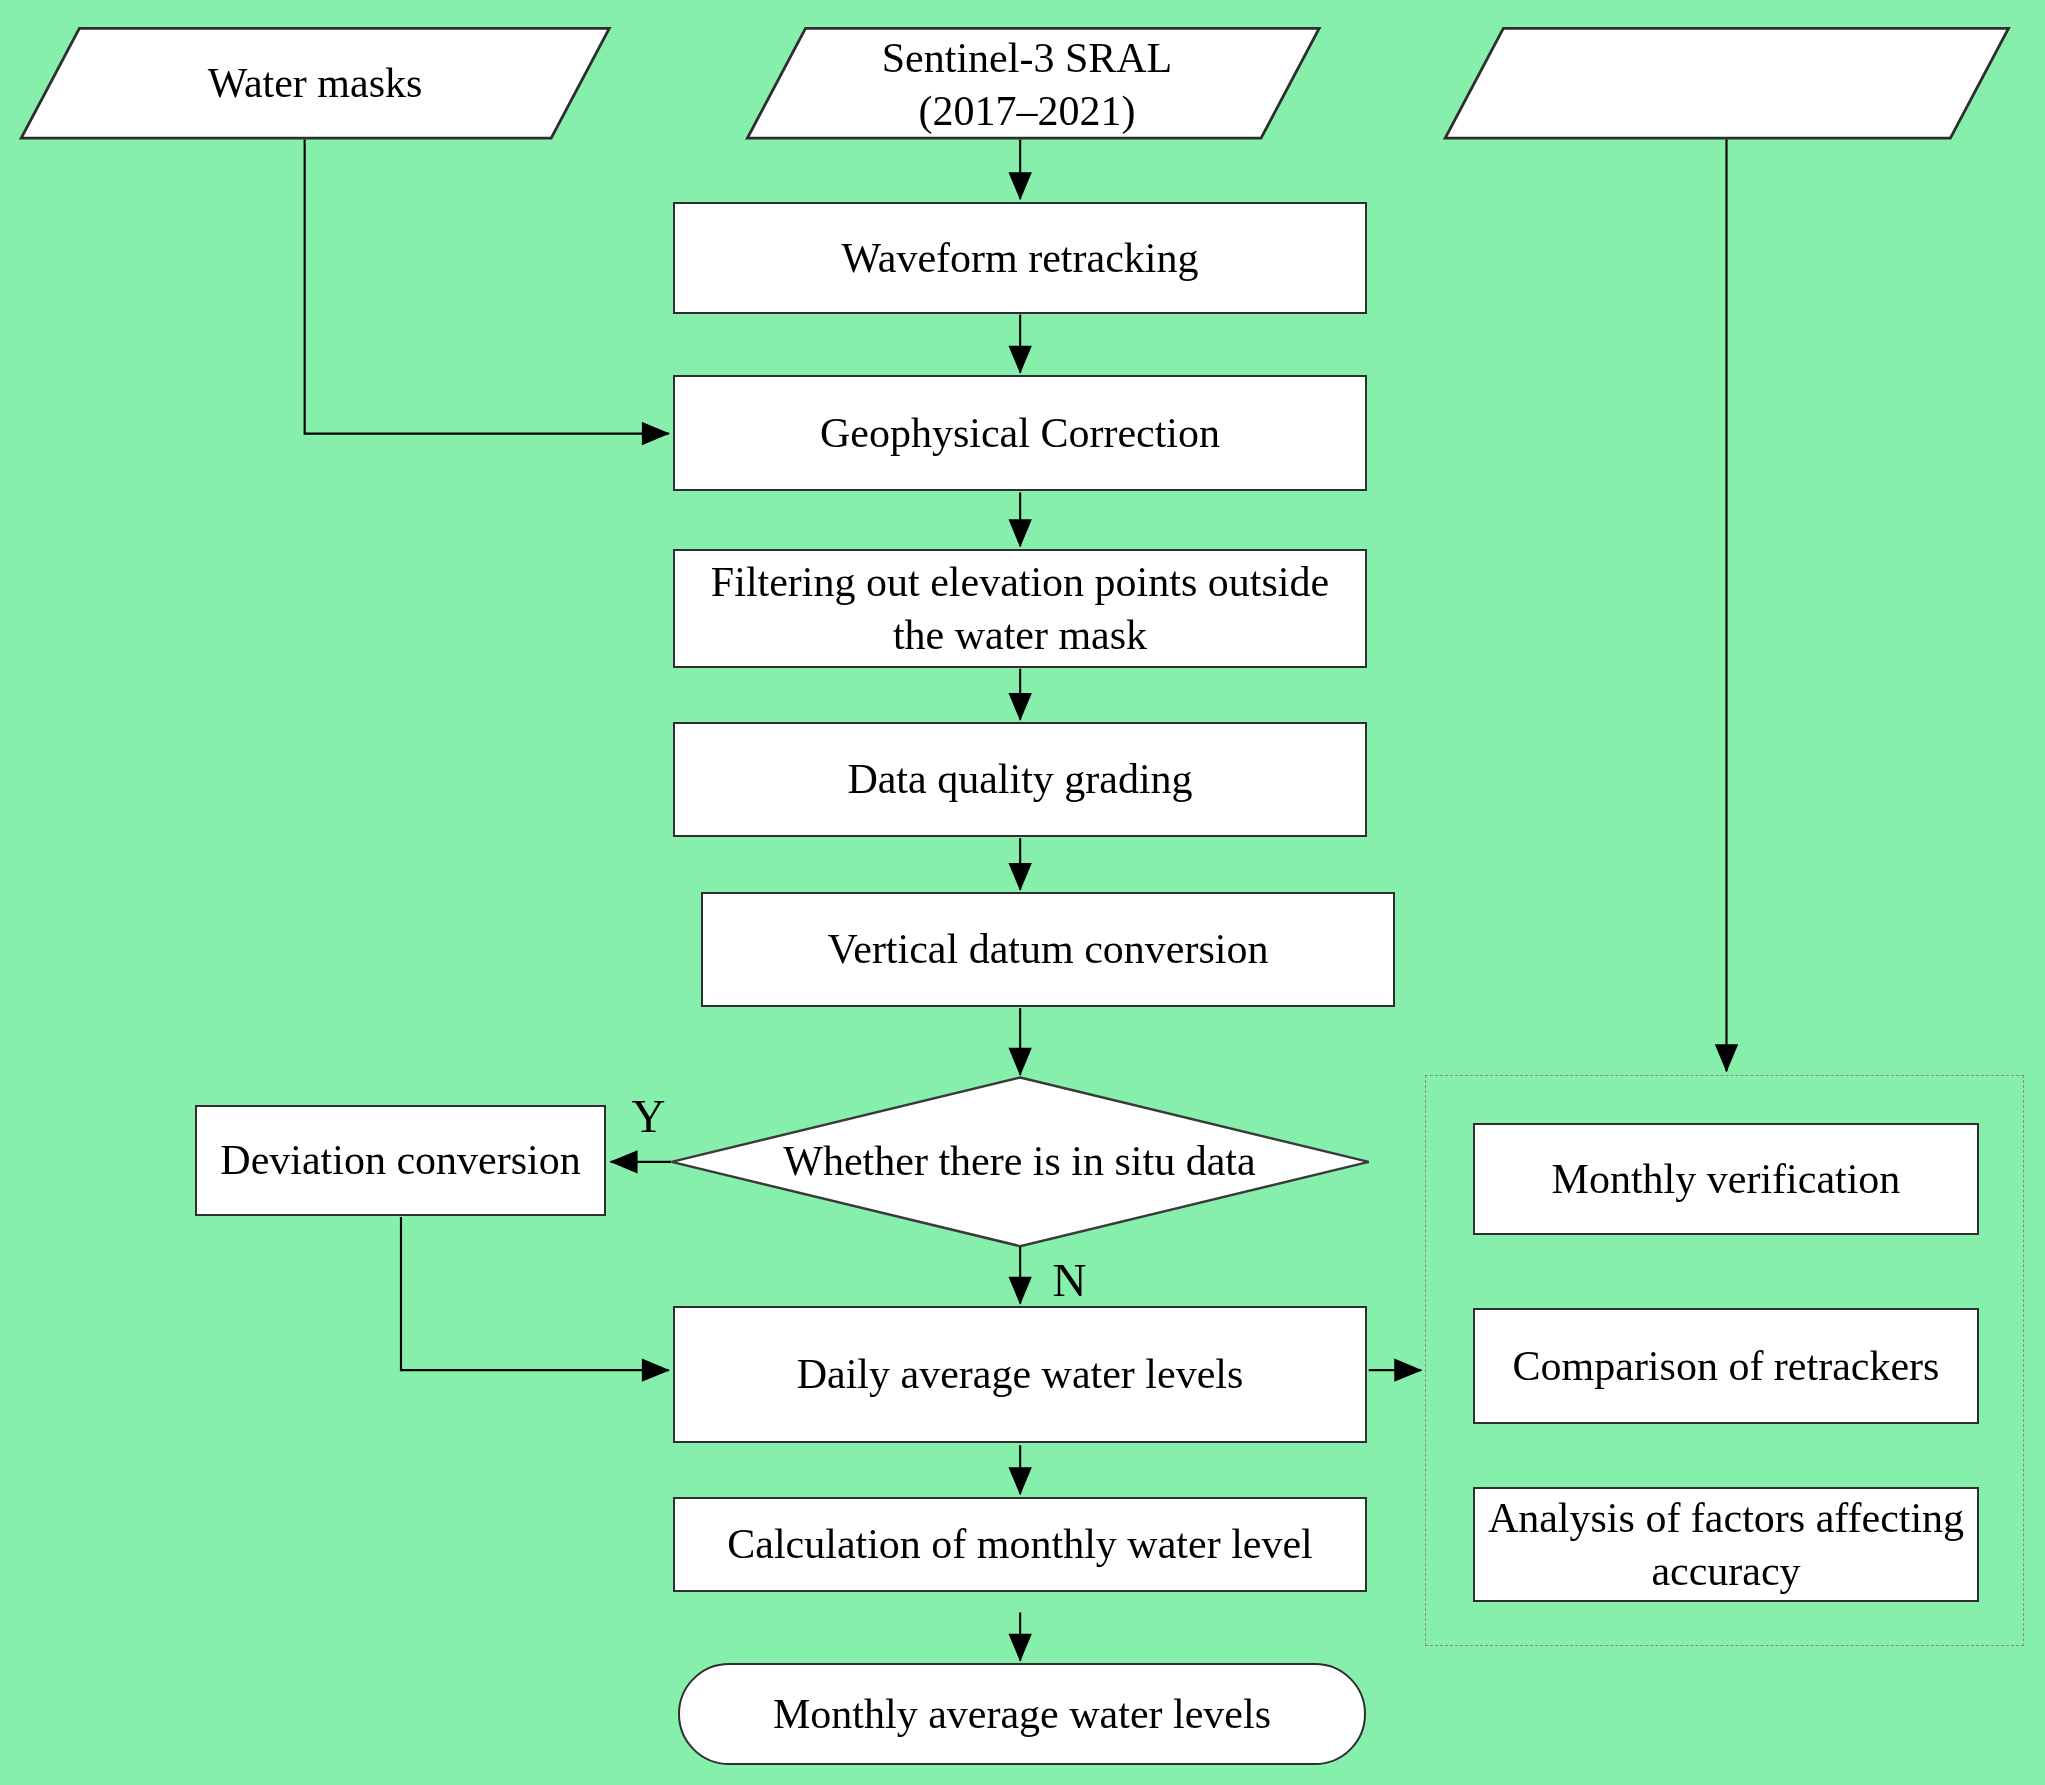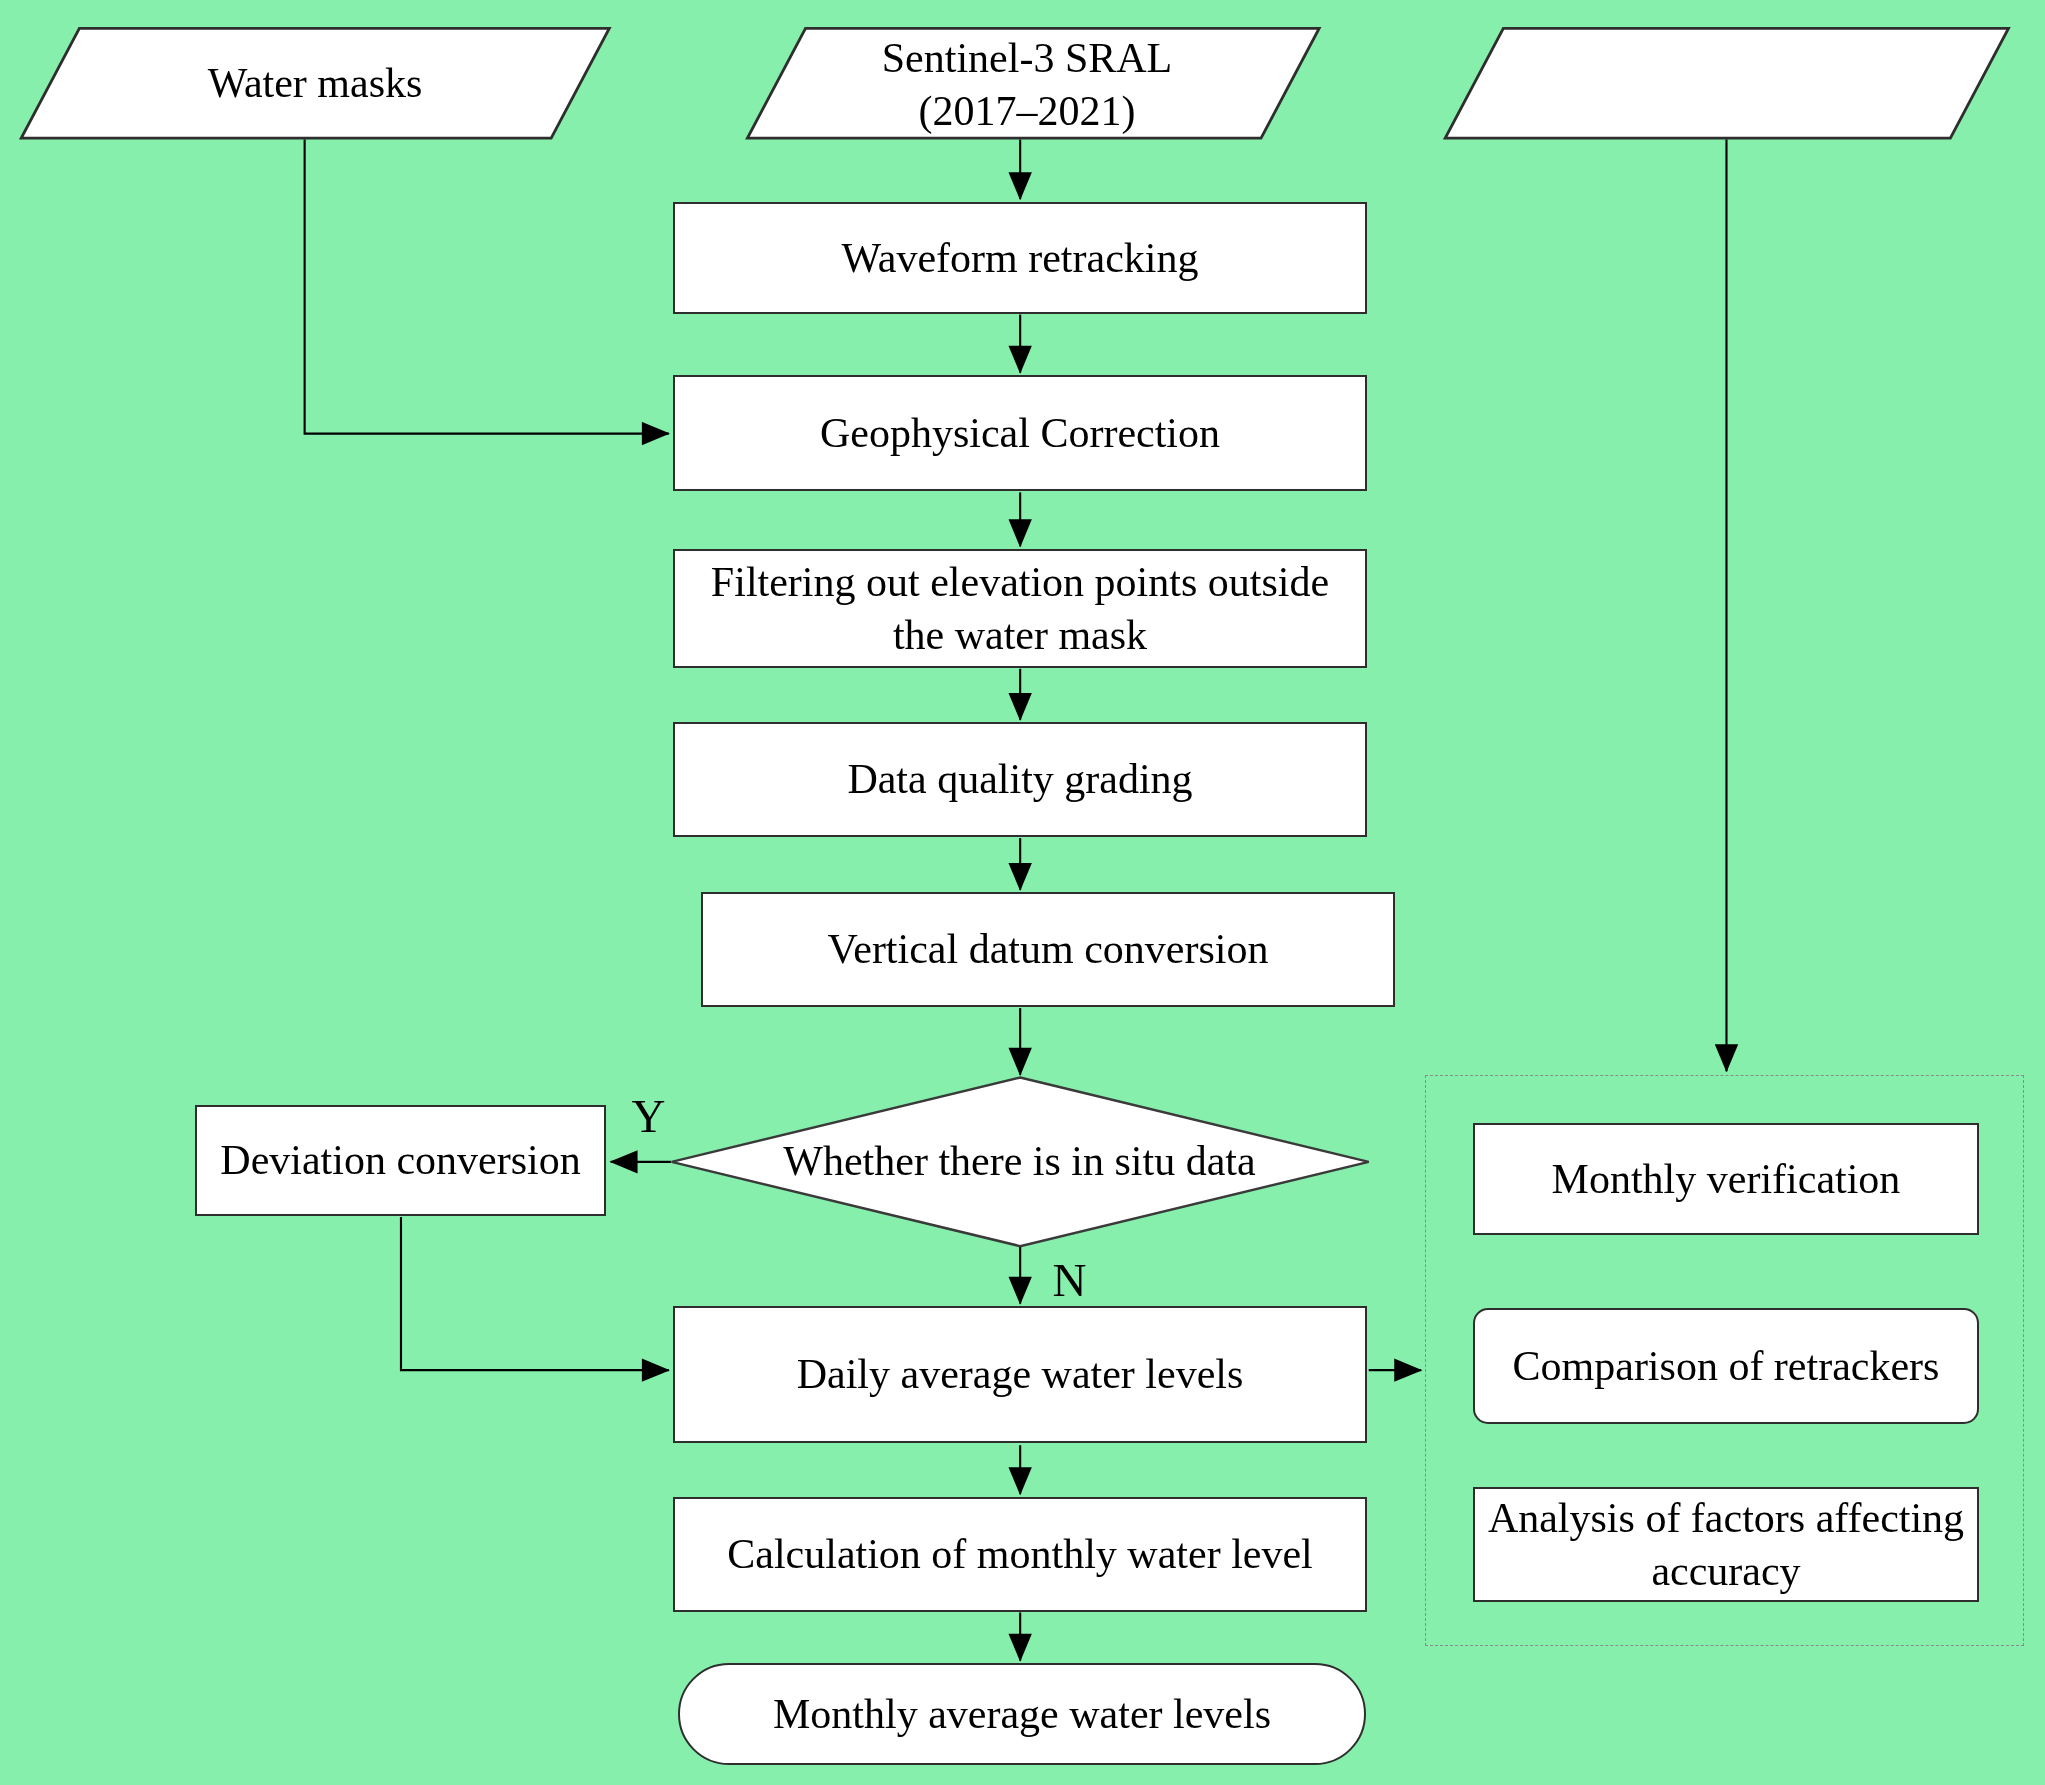--- a/index.html
+++ b/index.html
@@ -107,32 +107,32 @@
   <div class="edge-label" style="left:615px;top:1085px;width:67px;height:61px;">Y</div>
   <div class="edge-label" style="left:1036px;top:1249px;width:67px;height:61px;">N</div>
 
   <div class="box" style="left:195px;top:1105px;width:411px;height:111px;padding:0 5.7px;">
     <span>Deviation conversion</span>
   </div>
 
   <div class="box" style="left:673px;top:1306px;width:694px;height:137px;">
     <span>Daily average water levels</span>
   </div>
-  <div class="box" style="left:673px;top:1497px;width:694px;height:115px;">
+  <div class="box" style="left:673px;top:1497px;width:694px;height:95px;">
     <span>Calculation of monthly water level</span>
   </div>
   <div class="box rounded" style="left:678px;top:1663px;width:688px;height:102px;">
     <span>Monthly average water levels</span>
   </div>
 
   <div class="dashed" style="left:1425px;top:1075px;width:599px;height:571px;"></div>
   <div class="box" style="left:1473px;top:1123px;width:506px;height:112px;padding:0 7px;">
     <span>Monthly verification</span>
   </div>
-  <div class="box" style="left:1473px;top:1308px;width:506px;height:116px;padding:0 17px;border-radius:15px;">
+  <div class="box" style="left:1473px;top:1308px;width:506px;height:116px;padding:0 17px;">
     <span>Comparison of retrackers</span>
   </div>
   <div class="box" style="left:1473px;top:1487px;width:506px;height:115px;padding:0 10.6px;">
     <span>Analysis of factors affecting accuracy</span>
   </div>
 
 </div>
 
 
 </body></html>

